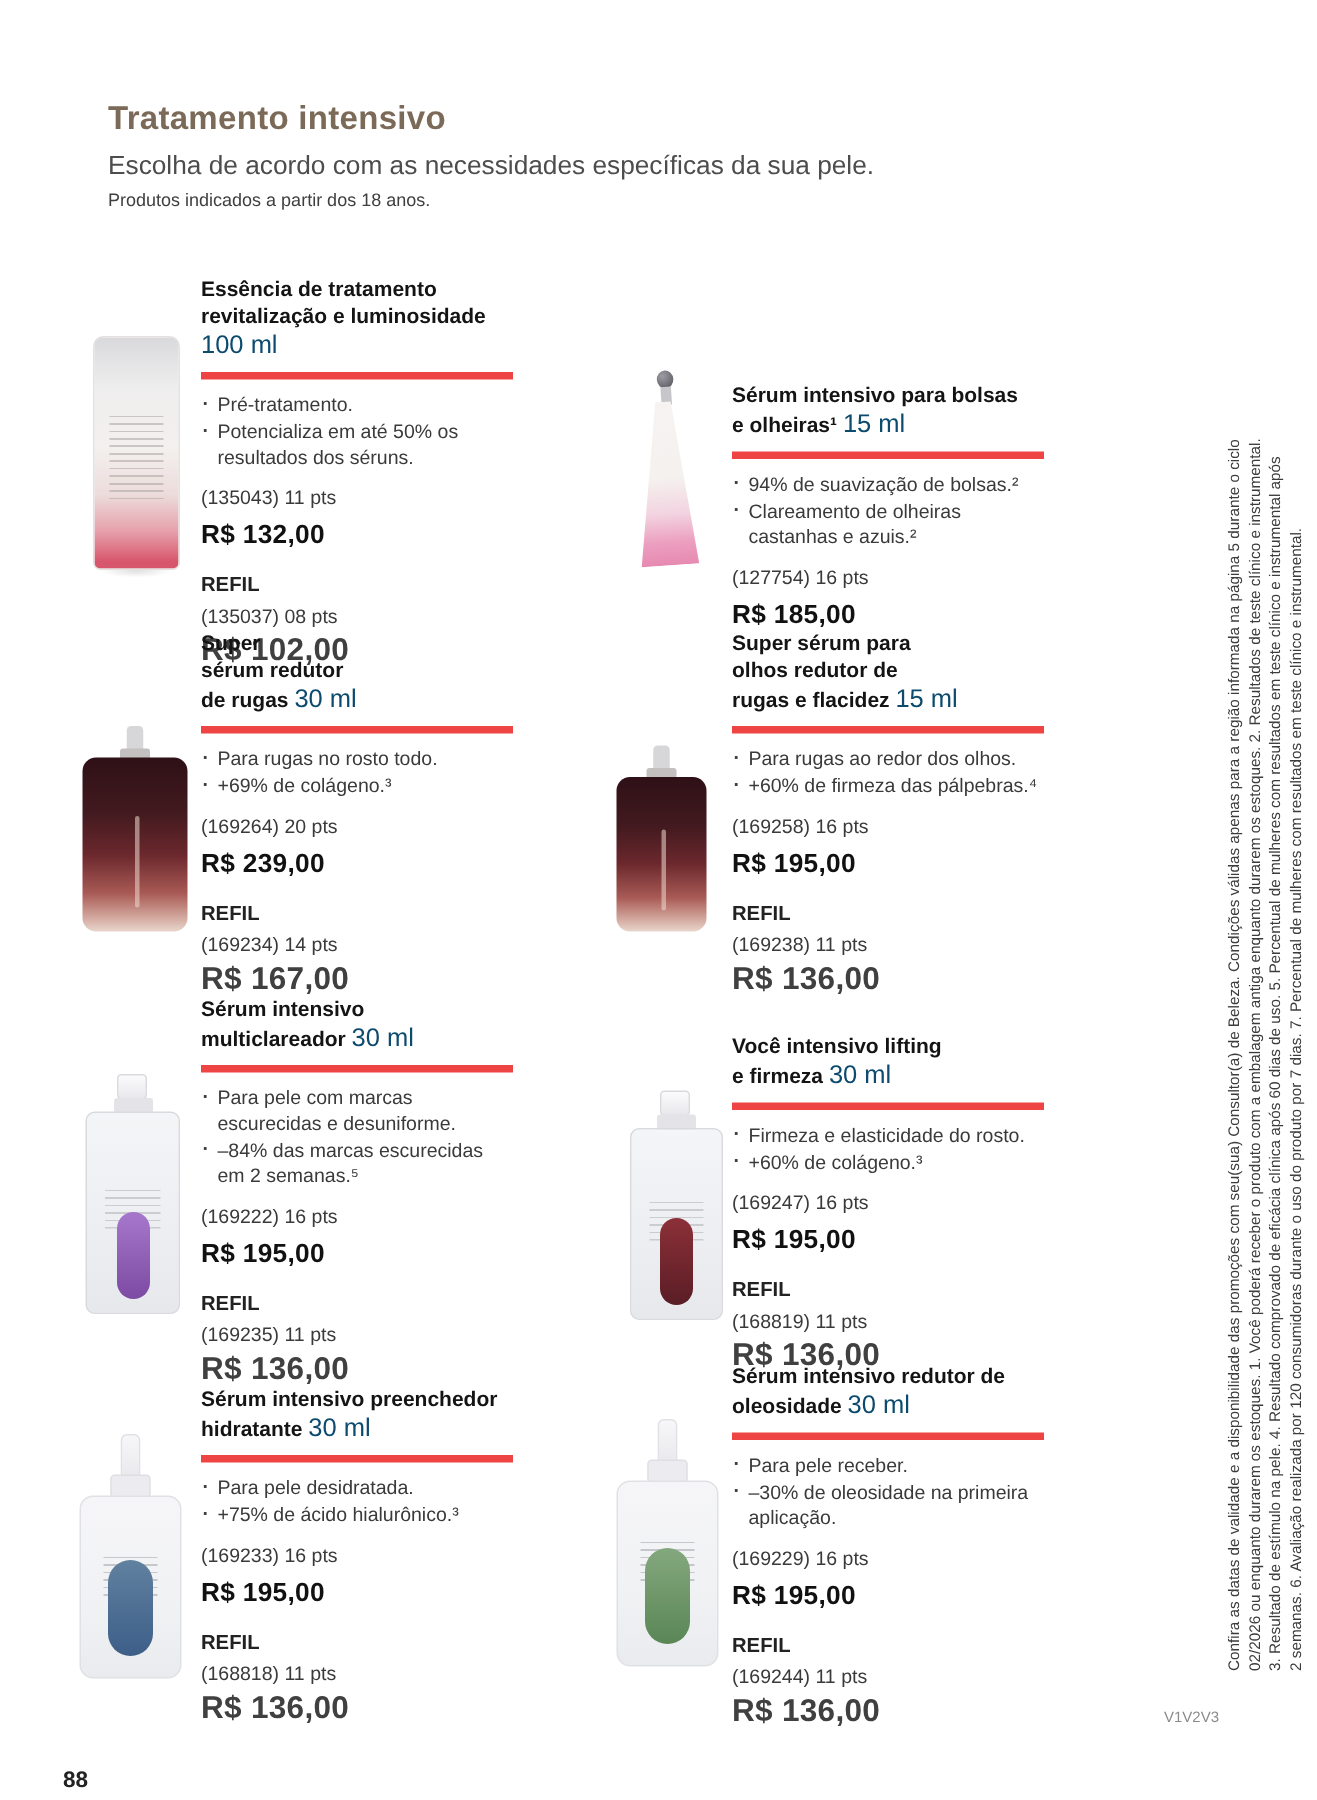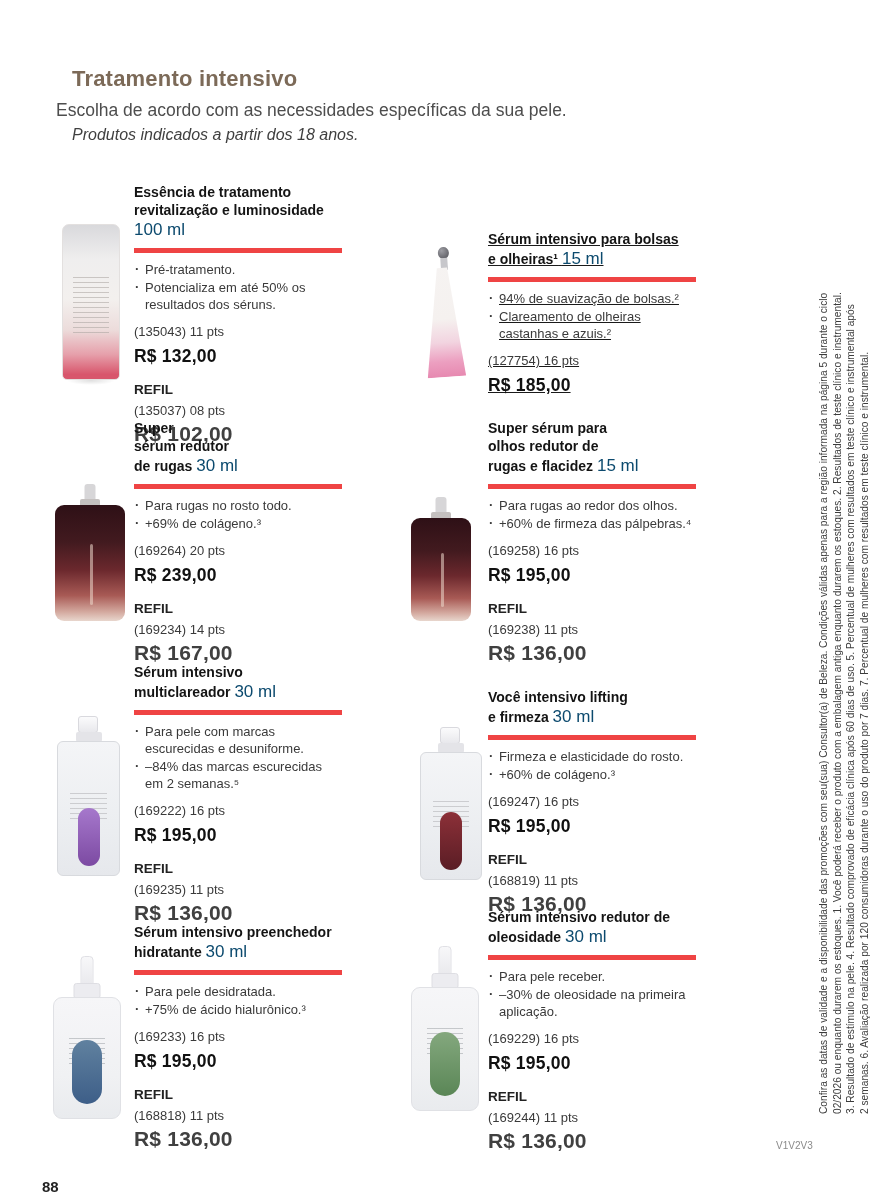--- a/index.html
+++ b/index.html
@@ -3,41 +3,41 @@
 <meta charset="utf-8">
 <style>
   * { margin:0; padding:0; box-sizing:border-box; }
   html,body { width:878px; height:1200px; background:#ffffff;
     font-family:"Liberation Sans", sans-serif; color:#1a1a1a; overflow:hidden; }
   .page { position:relative; width:740px; height:1200px; background:#fff; }
 
   
   .title { position:absolute; left:72px; top:66px; font-size:22px; font-weight:bold;
     color:#7c6a58; letter-spacing:.2px; }
-  .subtitle { position:absolute; left:56px; top:100px; font-size:17.5px; color:#4d4d4d; }
-  .agenote { position:absolute; left:72px; top:126px; font-size:16px; color:#3f3f3f;font-style:italic; }
+  .subtitle { position:absolute; left:72px; top:100px; font-size:17.5px; color:#4d4d4d; }
+  .agenote { position:absolute; left:72px; top:126px; font-size:12px; color:#3f3f3f; }
 
   
   .product { position:absolute; width:208px; }
   .pname { font-size:14px; font-weight:bold; color:#141414; line-height:1.3;
     border-bottom:5px solid #ef4444; padding-bottom:7px; }
   .pname .nm { white-space:pre-line; }
   .vol { font-weight:normal; color:#0c4a6e; font-size:17px; }
   .bullets { margin-top:9px; }
   .bullet { position:relative; font-size:13px; color:#3a3a3a; line-height:1.3;
     padding-left:11px; margin-bottom:1px; }
   .bullet::before { content:"·"; position:absolute; left:1px; top:-1px; font-weight:bold; }
   .pcode { margin-top:10px; font-size:13px; color:#3a3a3a; }
   .pprice { margin-top:7px; font-size:17.5px; font-weight:bold; color:#111; letter-spacing:.2px; }
   .refil-label { margin-top:15px; font-size:13.5px; font-weight:bold; color:#222; }
   .refil-code { margin-top:6px; font-size:13px; color:#3a3a3a; }
   .refil-price { margin-top:4px; font-size:21px; font-weight:bold; color:#404040; letter-spacing:.2px; }
 
   .p0 { left:134px; top:183px; }
-  .p1 { left:488px; top:230px;text-decoration:underline; }
+  .p1 { left:488px; top:254px; }
   .p2 { left:134px; top:419px; }
   .p3 { left:488px; top:419px; }
   .p4 { left:134px; top:663px; }
   .p5 { left:488px; top:688px; }
   .p6 { left:134px; top:923px; }
   .p7 { left:488px; top:908px; }
 
   
   .pimg { position:absolute; }
   .shadow { position:absolute; bottom:-5px; left:8%; width:84%; height:9px;

